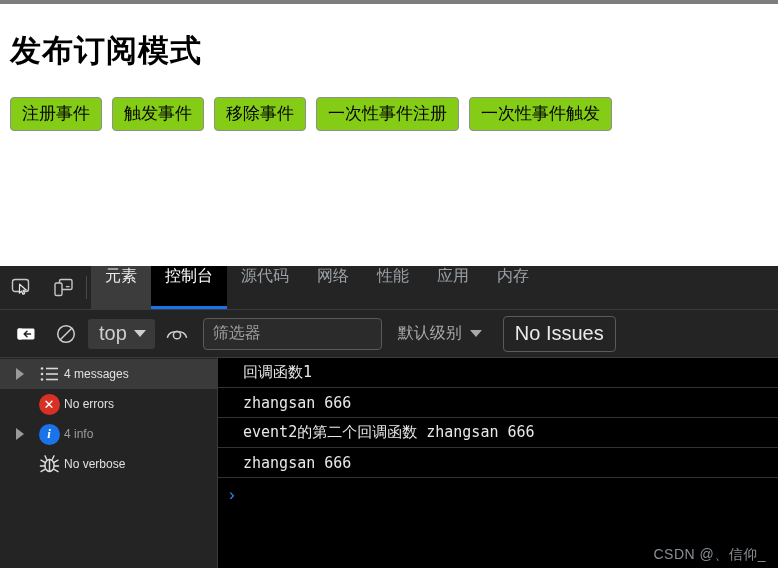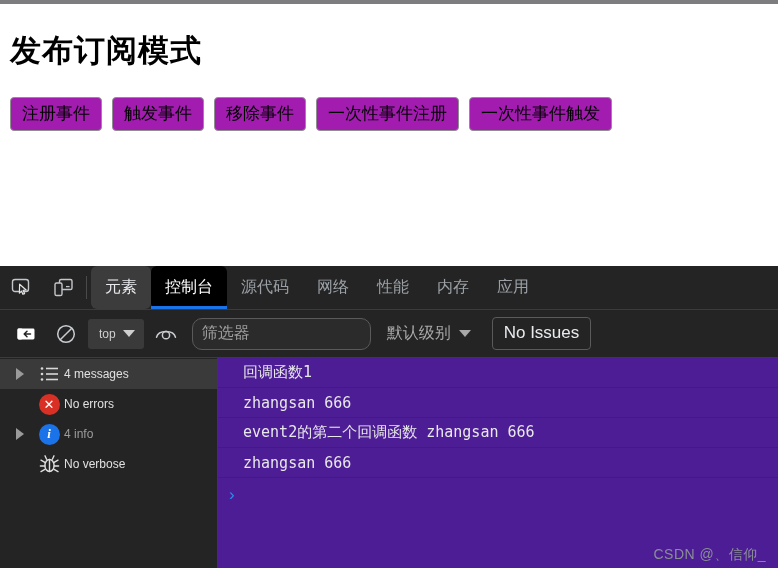--- a/index.html
+++ b/index.html
@@ -33,21 +33,21 @@
   #button-row {
     padding: 28px 0 0 10px;
     display: flex;
     gap: 10px;
     align-items: flex-start;
   }
   .page-button {
     font-family: "Liberation Sans", "DejaVu Sans", sans-serif;
     font-size: 17px;
     color: #000000;
-    background: #a21caf;
+    background: #84cc16;
     border: 1px solid #8f8f8f;
     border-radius: 4px;
     padding: 5px 11px 6px 11px;
     line-height: 1.25;
     cursor: pointer;
     white-space: nowrap;
   }
 
   
   #devtools {
@@ -78,30 +78,29 @@
     cursor: pointer;
   }
   .tb-icon-btn svg { display: block; }
   #tabbar-sep {
     width: 1px;
     margin: 10px 4px 10px 2px;
     background: #4a4a4a;
   }
   .dt-tab {
     display: flex;
-    align-items: center;
+    align-items: flex-start;
     justify-content: center;
     padding: 0 14px;
     font-size: 16px;
     color: #9aa0a6;
     cursor: pointer;
     position: relative;
     white-space: nowrap;
     gap: 5px;
-    border-radius: 6px;
   }
   .dt-tab.hovered {
     background: #3c3c3c;
     color: #e8eaed;
   }
   .dt-tab.active {
     background: #000000;
     color: #ffffff;
   }
   .dt-tab.active::after {
@@ -134,36 +133,36 @@
     align-items: center;
     gap: 7px;
     background: #3a3a3a;
     border-radius: 3px;
     height: 30px;
     padding: 0 9px 0 11px;
     margin: 0 2px;
     cursor: pointer;
   }
   #context-select-label {
-    font-size: 12px;
+    font-size: 20px;
     color: #cfcfcf;
   }
   .caret {
     width: 0; height: 0;
     border-left: 6px solid transparent;
     border-right: 6px solid transparent;
     border-top: 7px solid #cfcfcf;
   }
   #filter-input {
     flex: 0 0 auto;
     width: 179px;
     height: 32px;
     background: #2b2b2b;
     border: 1px solid #5a5a5a;
-    border-radius: 10px;
+    border-radius: 4px;
     margin-left: 6px;
     display: flex;
     align-items: center;
     padding: 0 9px;
     cursor: text;
   }
   #filter-placeholder {
     font-size: 16px;
     color: #9e9e9e;
   }
@@ -183,21 +182,21 @@
     border-left: 6px solid transparent;
     border-right: 6px solid transparent;
     border-top: 7px solid #a8a8a8;
   }
   #issues-button {
     margin-left: 21px;
     border: 1px solid #5a5a5a;
     border-radius: 4px;
     background: #242424;
     color: #e8eaed;
-    font-size: 17px;
+    font-size: 20px;
     padding: 5px 11px 6px 11px;
     cursor: pointer;
     white-space: nowrap;
   }
 
   
   #console-body {
     flex: 1;
     display: flex;
     min-height: 0;
@@ -254,21 +253,21 @@
     display: flex; align-items: center; justify-content: center;
     font-size: 13px; font-weight: bold;
     color: #ffffff;
   }
   .badge.err { background: #d93025; }
   .badge.info { background: #1a73e8; font-style: italic; font-family: "Liberation Serif", serif; }
 
   
   #console-log {
     flex: 1;
-    background: #4c1d95;
+    background: #000000;
     overflow: hidden;
     position: relative;
   }
   .log-row {
     min-height: 30px;
     display: flex;
     align-items: center;
     padding: 3px 0 3px 25px;
     border-bottom: 1px solid #323232;
     font-family: "DejaVu Sans Mono", "Liberation Mono", monospace;
@@ -345,24 +344,24 @@
     <div class="dt-tab">
       <span>源代码</span>
     </div>
     <div class="dt-tab">
       <span>网络</span>
     </div>
     <div class="dt-tab">
       <span>性能</span>
     </div>
     <div class="dt-tab">
+      <span>应用</span>
+    </div>
+    <div class="dt-tab">
       <span>内存</span>
-    </div>
-    <div class="dt-tab">
-      <span>应用</span>
     </div>
 
   </div>
 
   <div id="console-toolbar">
 
     <div class="ct-btn">
       <svg width="20" height="20" viewBox="0 0 20 20" fill="none">
         <rect x="1.5" y="4.5" width="17" height="11" rx="1.4" fill="#ffffff"></rect>
         <rect x="1.5" y="4.5" width="5" height="11" rx="1.4" fill="#ffffff"></rect>

